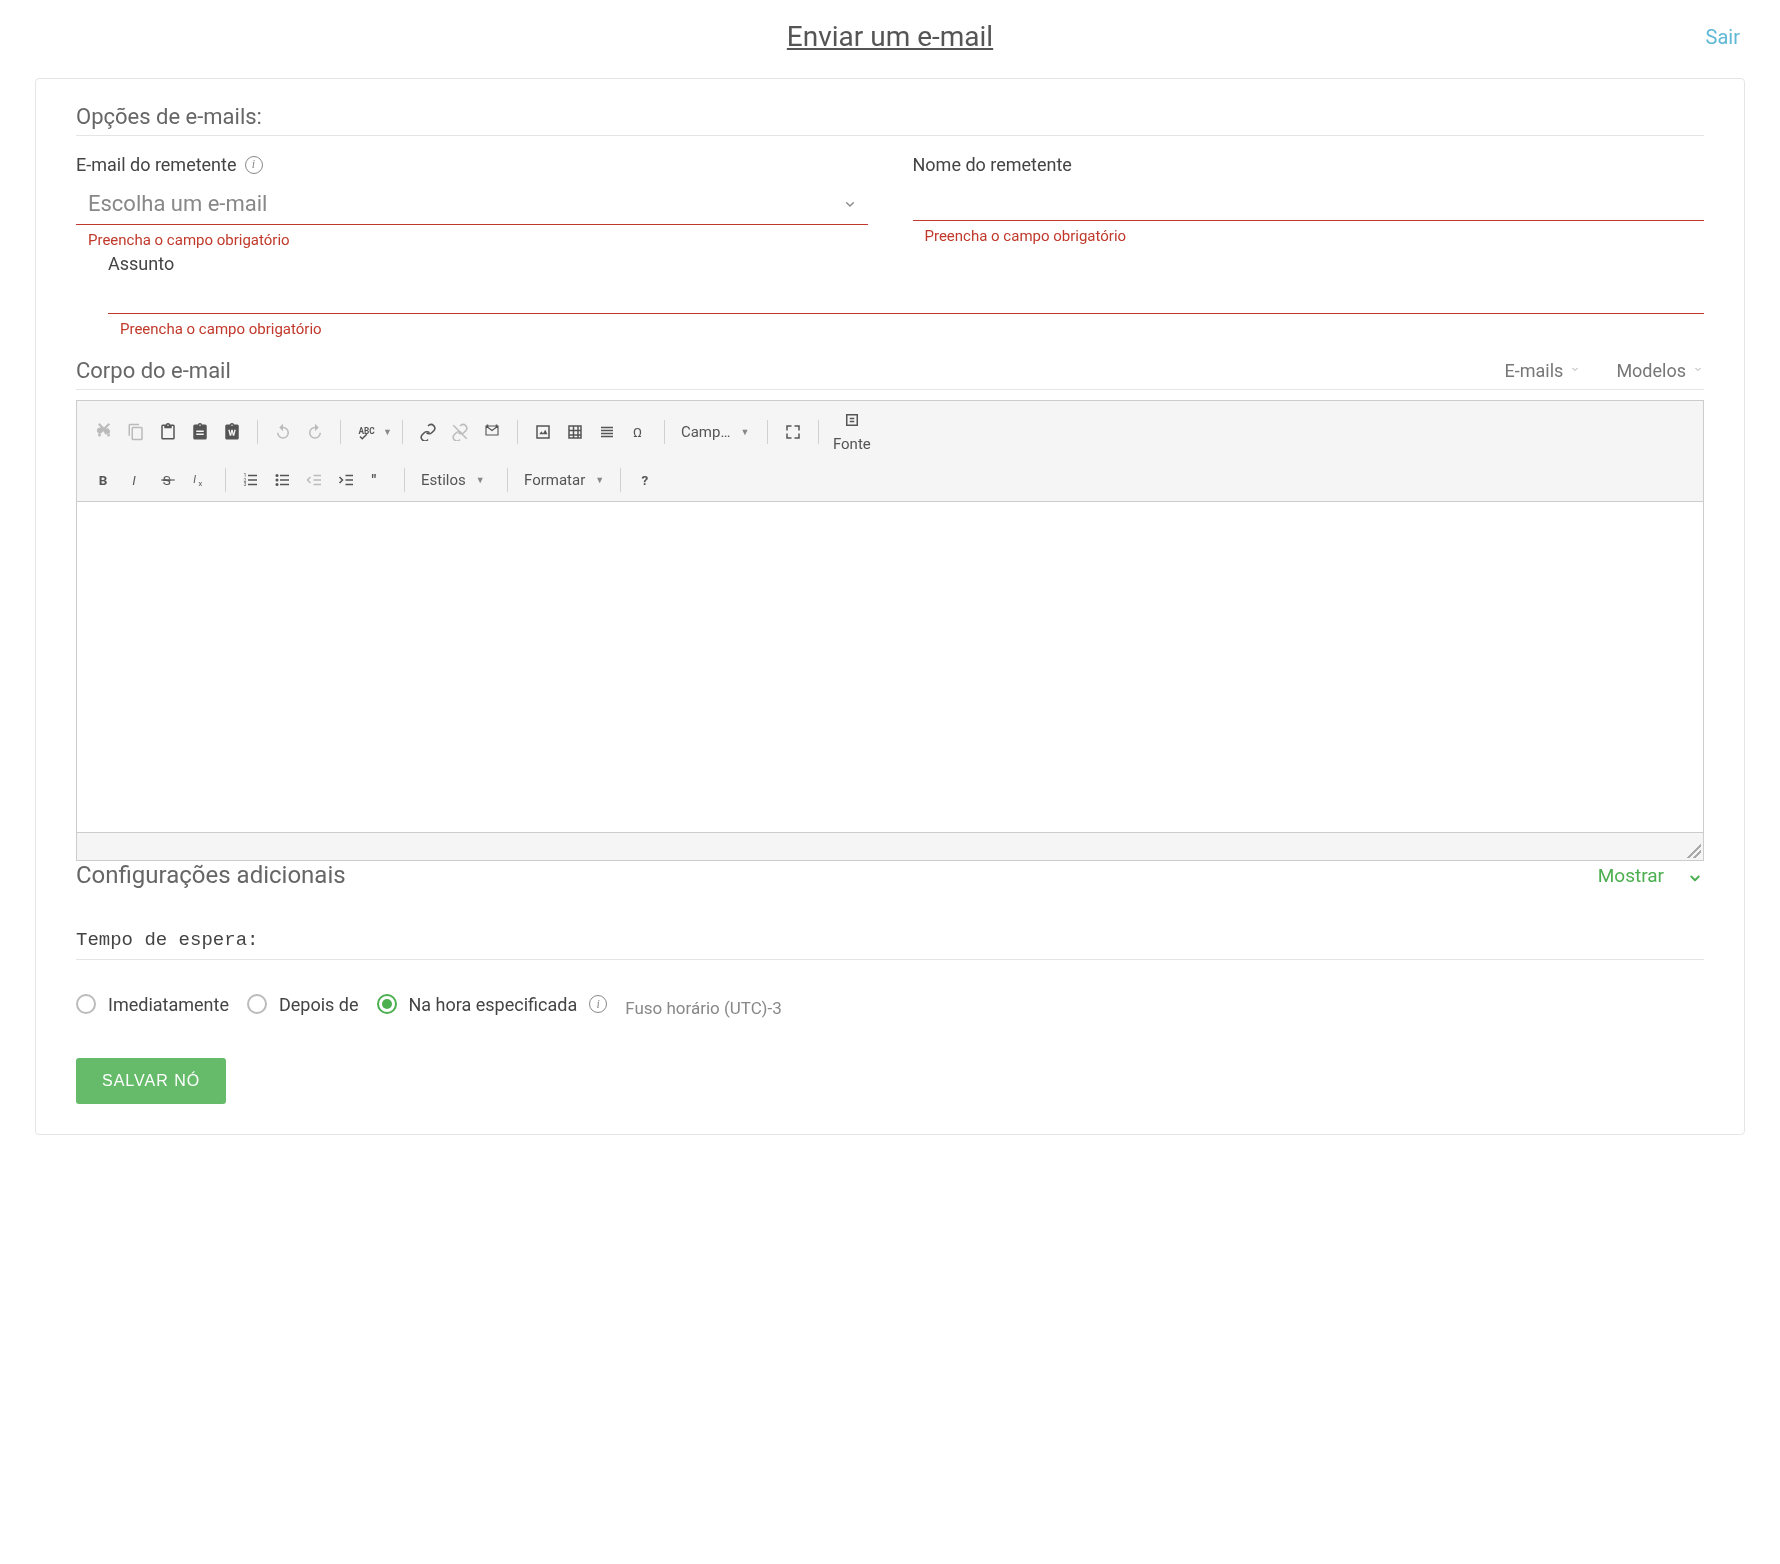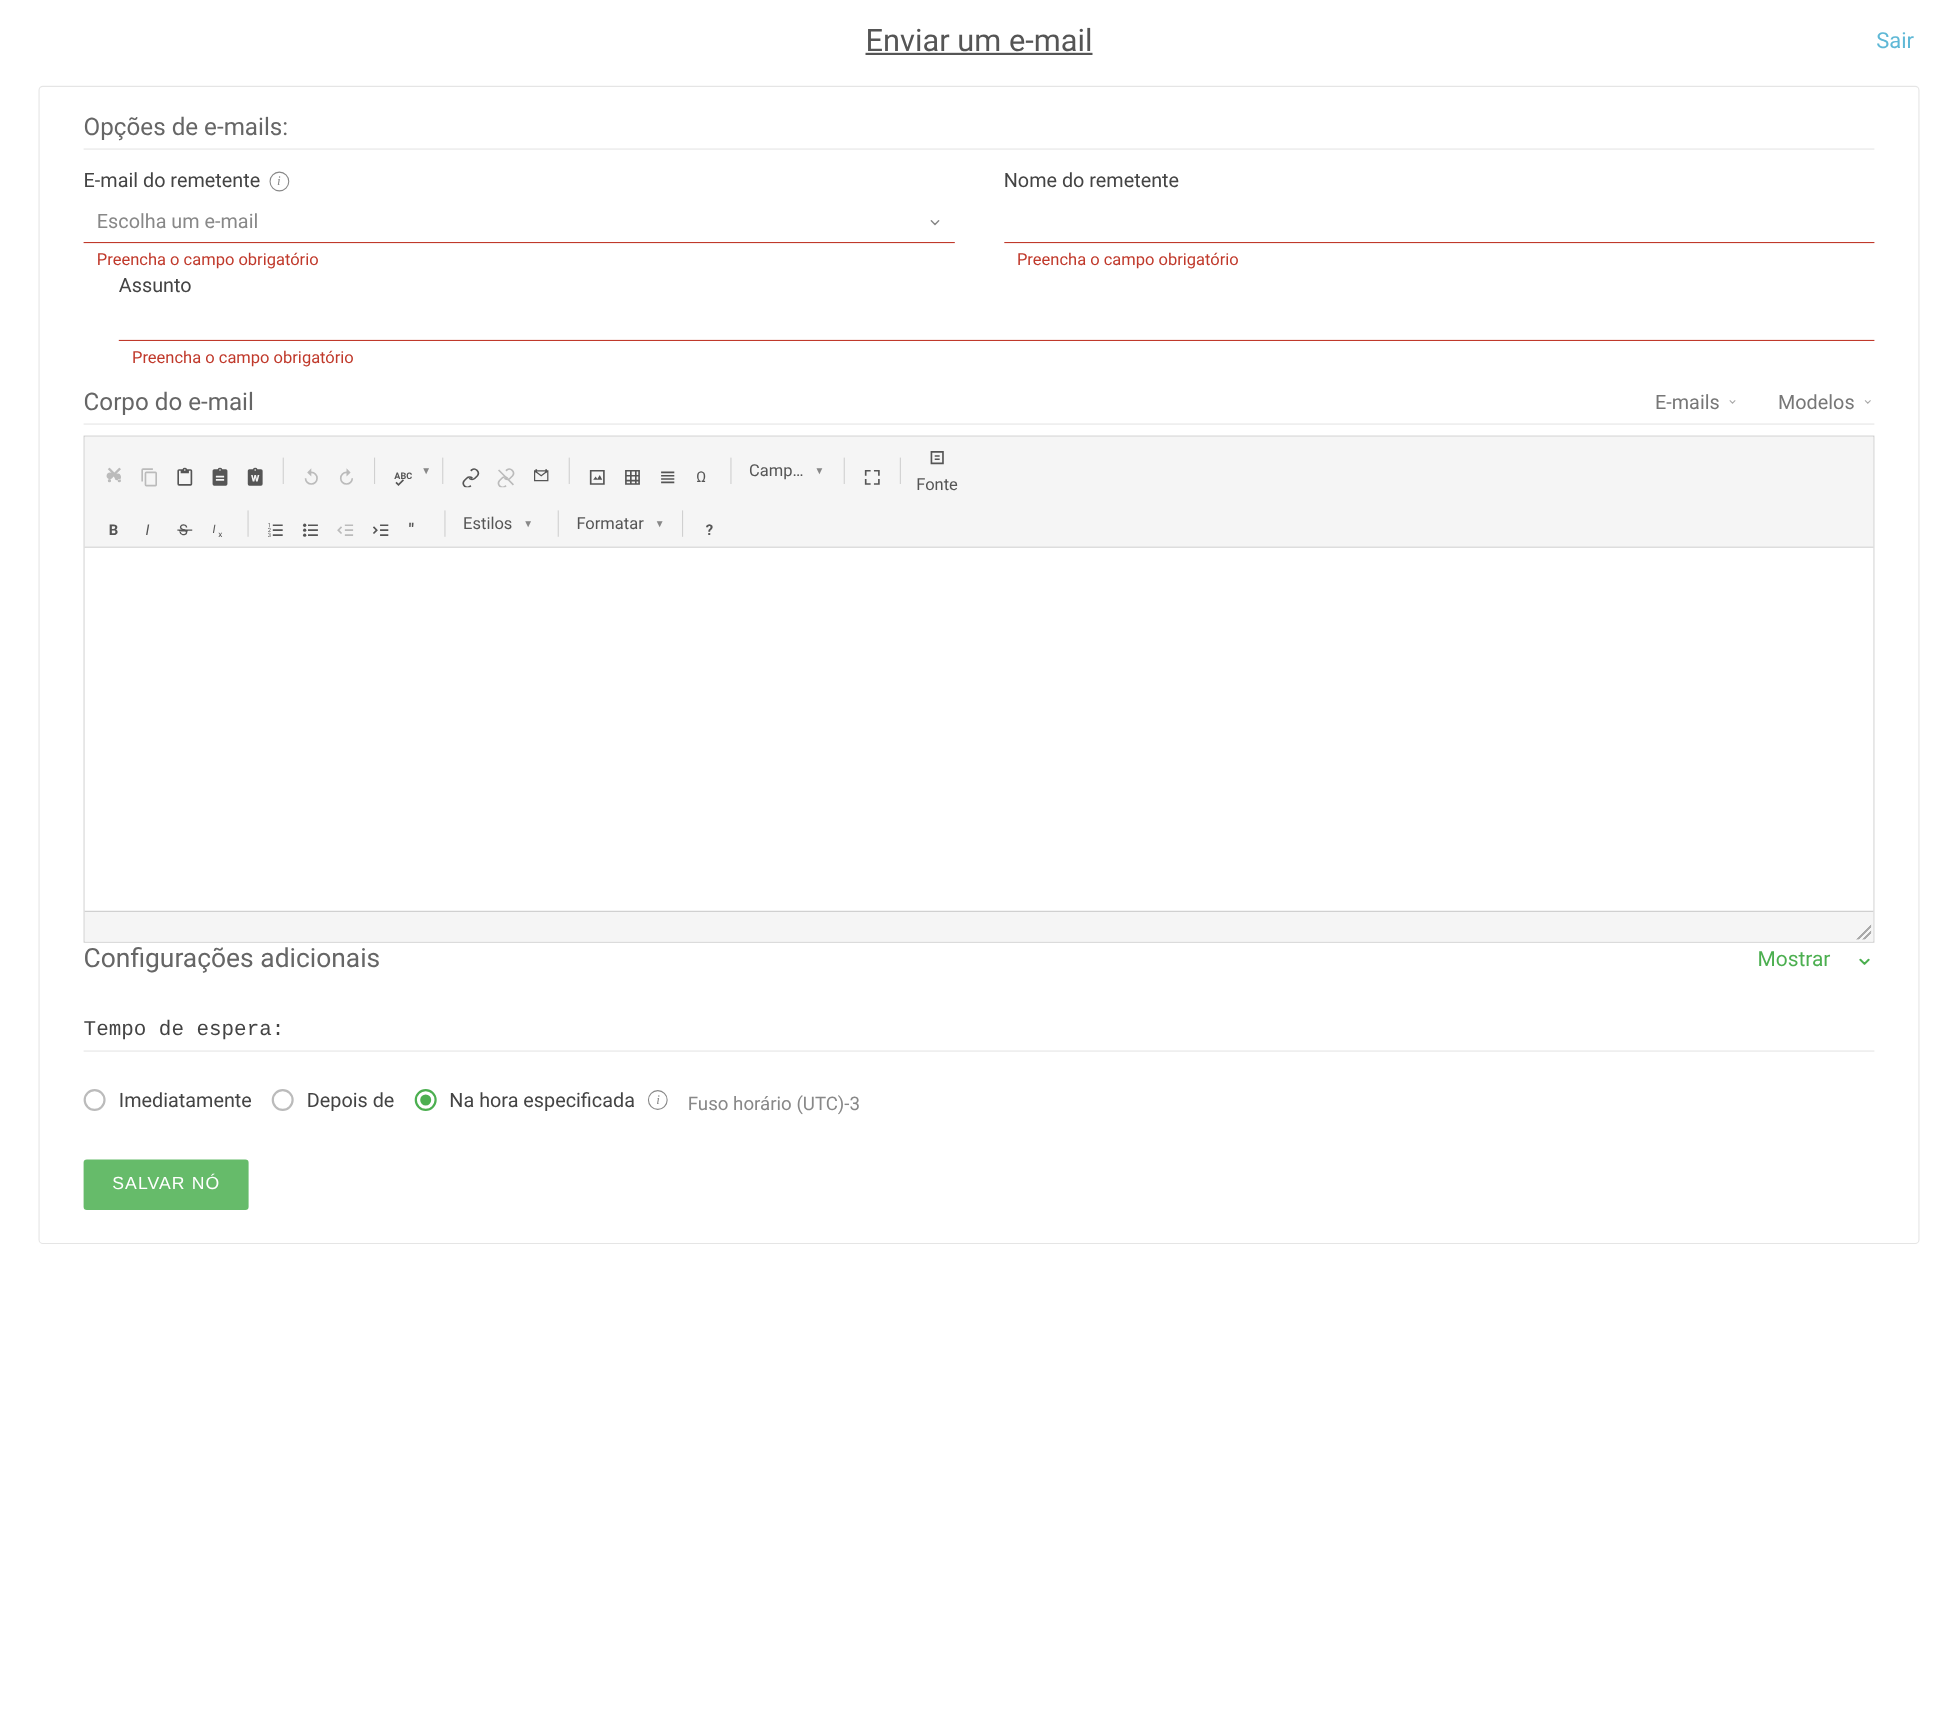--- a/index.html
+++ b/index.html
@@ -69,21 +69,21 @@
     .select-input {
       display: flex;
       align-items: center;
       justify-content: space-between;
       border-bottom: 1px solid #c0392b;
       padding: 8px 10px 8px 0;
       cursor: pointer;
     }
     .select-placeholder {
       color: #888;
-      font-size: 18px;
+      font-size: 22px;
       padding-left: 12px;
     }
     .chevron-down {
       width: 16px; height: 16px;
       display: inline-block;
     }
     .chevron-down svg { width: 100%; height: 100%; }
     .text-input {
       border: none;
       border-bottom: 1px solid #c0392b;
@@ -138,21 +138,21 @@
       display: flex;
       align-items: center;
       gap: 2px;
       padding: 0 4px;
     }
     .tb-sep {
       width: 1px; height: 24px; background: #d0d0d0; margin: 0 4px;
     }
     .tb-btn {
       width: 30px; height: 30px;
-      display: flex; align-items: flex-end; justify-content: center;
+      display: flex; align-items: center; justify-content: center;
       cursor: pointer;
       border-radius: 2px;
       color: #555;
     }
     .tb-btn svg { width: 18px; height: 18px; fill: #555; }
     .tb-btn.disabled svg { fill: #bbb; }
     .tb-btn.disabled { cursor: default; }
     .tb-combo {
       display: flex; align-items: center; gap: 10px;
       padding: 4px 10px; cursor: pointer;

